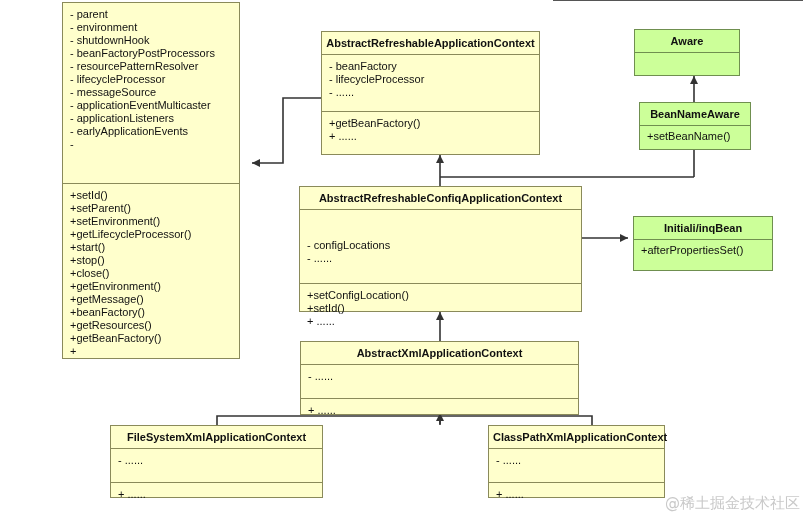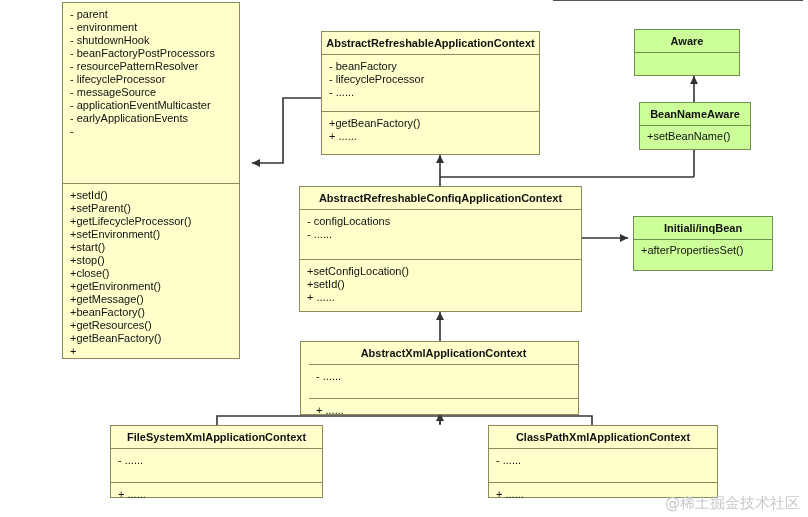--- a/index.html
+++ b/index.html
@@ -117,29 +117,30 @@
   <div class="uml" style="left:62px; top:2px; width:178px; height:357px;">
     <div class="section" style="height:170px;">
       <div class="row">- parent</div>
       <div class="row">- environment</div>
       <div class="row">- shutdownHook</div>
       <div class="row">- beanFactoryPostProcessors</div>
       <div class="row">- resourcePatternResolver</div>
       <div class="row">- lifecycleProcessor</div>
       <div class="row">- messageSource</div>
       <div class="row">- applicationEventMulticaster</div>
+      <div class="row">- applicationListeners</div>
       <div class="row">- earlyApplicationEvents</div>
       <div class="row">-</div>
     </div>
     <div class="sep"></div>
     <div class="section">
       <div class="row">+setId()</div>
       <div class="row">+setParent()</div>
+      <div class="row">+setEnvironment()</div>
       <div class="row">+getLifecycleProcessor()</div>
-      <div class="row">+setEnvironment()</div>
       <div class="row">+start()</div>
       <div class="row">+stop()</div>
       <div class="row">+close()</div>
       <div class="row">+getEnvironment()</div>
       <div class="row">+getMessage()</div>
       <div class="row">+beanFactory()</div>
       <div class="row">+getResources()</div>
       <div class="row">+getBeanFactory()</div>
       <div class="row">+</div>
     </div>
@@ -156,33 +157,33 @@
     <div class="sep"></div>
     <div class="section">
       <div class="row">+getBeanFactory()</div>
       <div class="row">+ ......</div>
     </div>
   </div>
 
   <div class="uml" style="left:299px; top:186px; width:283px; height:126px;">
     <div class="title">AbstractRefreshableConfiqApplicationContext</div>
     <div class="sep"></div>
-    <div class="section" style="height:39px;">
+    <div class="section" style="height:39px;margin-top:24px;">
       <div class="row">- configLocations</div>
       <div class="row">- ......</div>
     </div>
     <div class="sep"></div>
     <div class="section">
       <div class="row">+setConfigLocation()</div>
       <div class="row">+setId()</div>
       <div class="row">+ ......</div>
     </div>
   </div>
 
-  <div class="uml" style="left:300px; top:341px; width:279px; height:74px;padding-left:8px;">
+  <div class="uml" style="left:300px; top:341px; width:279px; height:74px;">
     <div class="title">AbstractXmlApplicationContext</div>
     <div class="sep"></div>
     <div class="section" style="height:23px;">
       <div class="row">- ......</div>
     </div>
     <div class="sep"></div>
     <div class="section">
       <div class="row">+ ......</div>
     </div>
   </div>
@@ -192,21 +193,21 @@
     <div class="sep"></div>
     <div class="section" style="height:23px;">
       <div class="row">- ......</div>
     </div>
     <div class="sep"></div>
     <div class="section">
       <div class="row">+ ......</div>
     </div>
   </div>
 
-  <div class="uml" style="left:488px; top:425px; width:230px; height:73px;">
+  <div class="uml" style="left:488px; top:425px; width:177px; height:73px;">
     <div class="title">ClassPathXmlApplicationContext</div>
     <div class="sep"></div>
     <div class="section" style="height:23px;">
       <div class="row">- ......</div>
     </div>
     <div class="sep"></div>
     <div class="section">
       <div class="row">+ ......</div>
     </div>
   </div>

